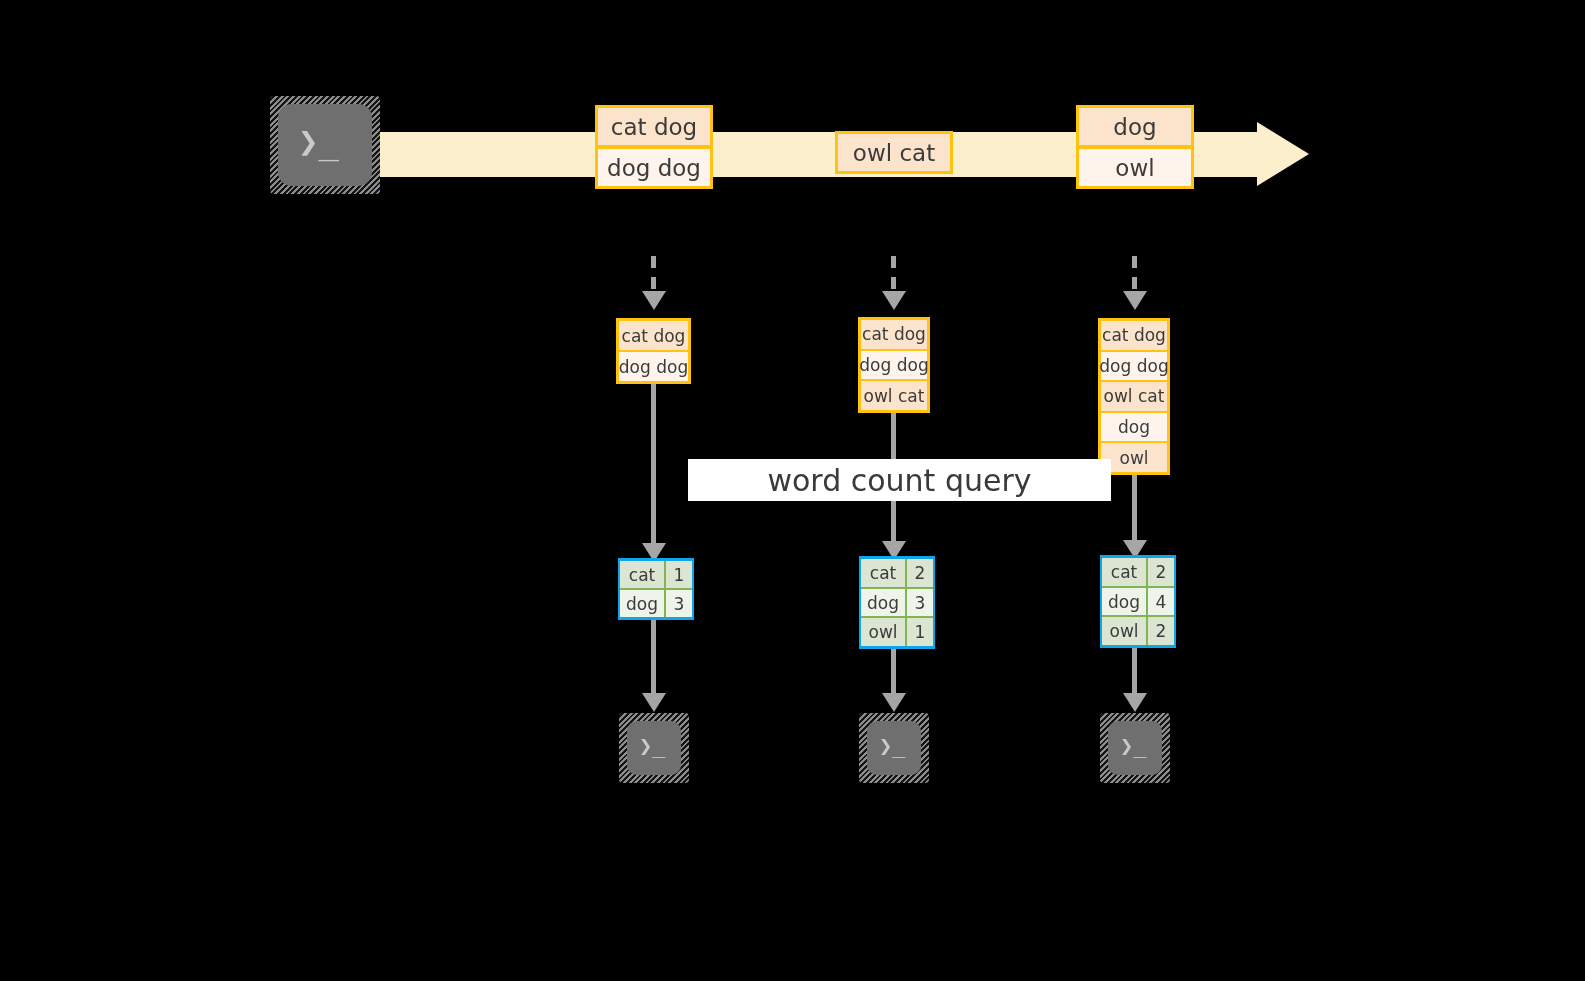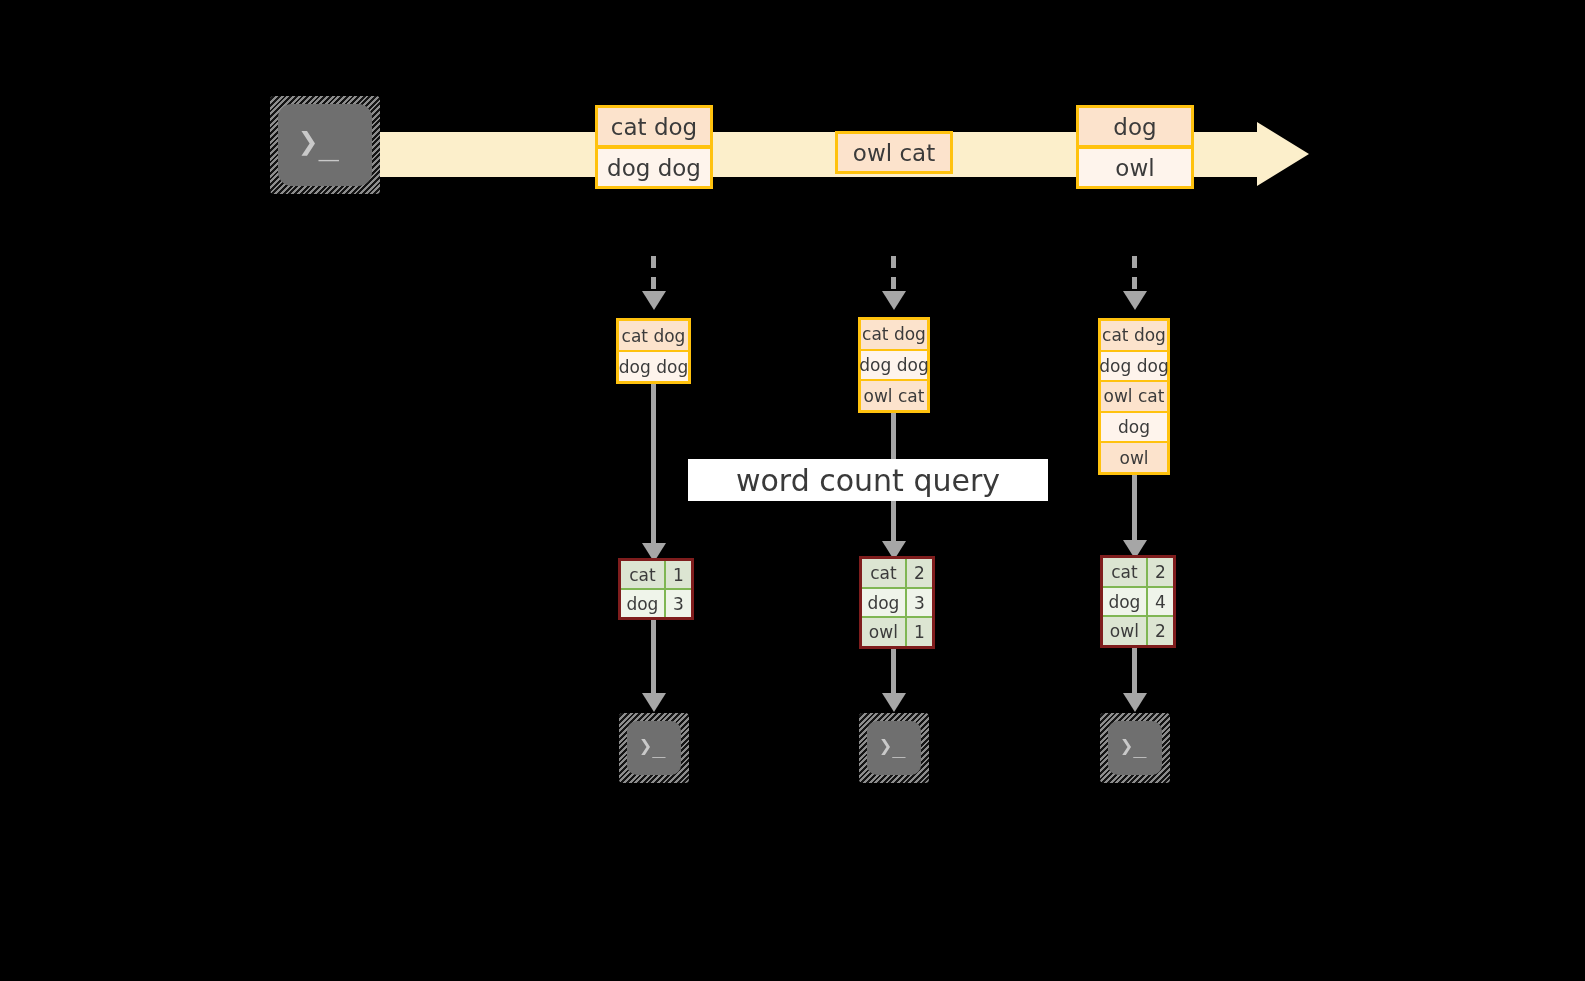--- a/index.html
+++ b/index.html
@@ -103,23 +103,24 @@
     border-bottom: 2px solid #FFC20E;
     font-size: 17px;
   }
   .ostack > .row.light { background: #FEF4EC; }
   .ostack > .row:last-child { border-bottom: none; }
 
   
   .gtable {
     position: absolute;
     box-sizing: border-box;
-    border: 3px solid #7f1d1d;
+    border: 3px solid #0ea5e9;
     display: flex;
     flex-direction: column;
+    align-items: center;
   }
   .gtable .grow {
     box-sizing: border-box;
     flex: 1 1 auto;
     display: flex;
     border-bottom: 2px solid #7FB653;
   }
   .gtable .grow:last-child { border-bottom: none; }
   .gtable .gcell {
     box-sizing: border-box;
@@ -301,17 +302,17 @@
 
   <div class="gline" style="left:1132px; top:648px; height:50px;"></div>
   <div class="ghead" style="left:1123px; top:693px;"></div>
 
   <div class="terminal small" style="left:1100px; top:713px; width:70px; height:70px;">
     <div class="inner">
       <span class="prompt">❯_</span>
     </div>
   </div>
 
-  <div class="banner" style="left:688px; top:459px; width:360px; height:42px;">
+  <div class="banner" style="left:688px; top:459px; width:423px; height:42px;">
     <span>word count query</span>
   </div>
 
 </div>
 
 </body></html>

